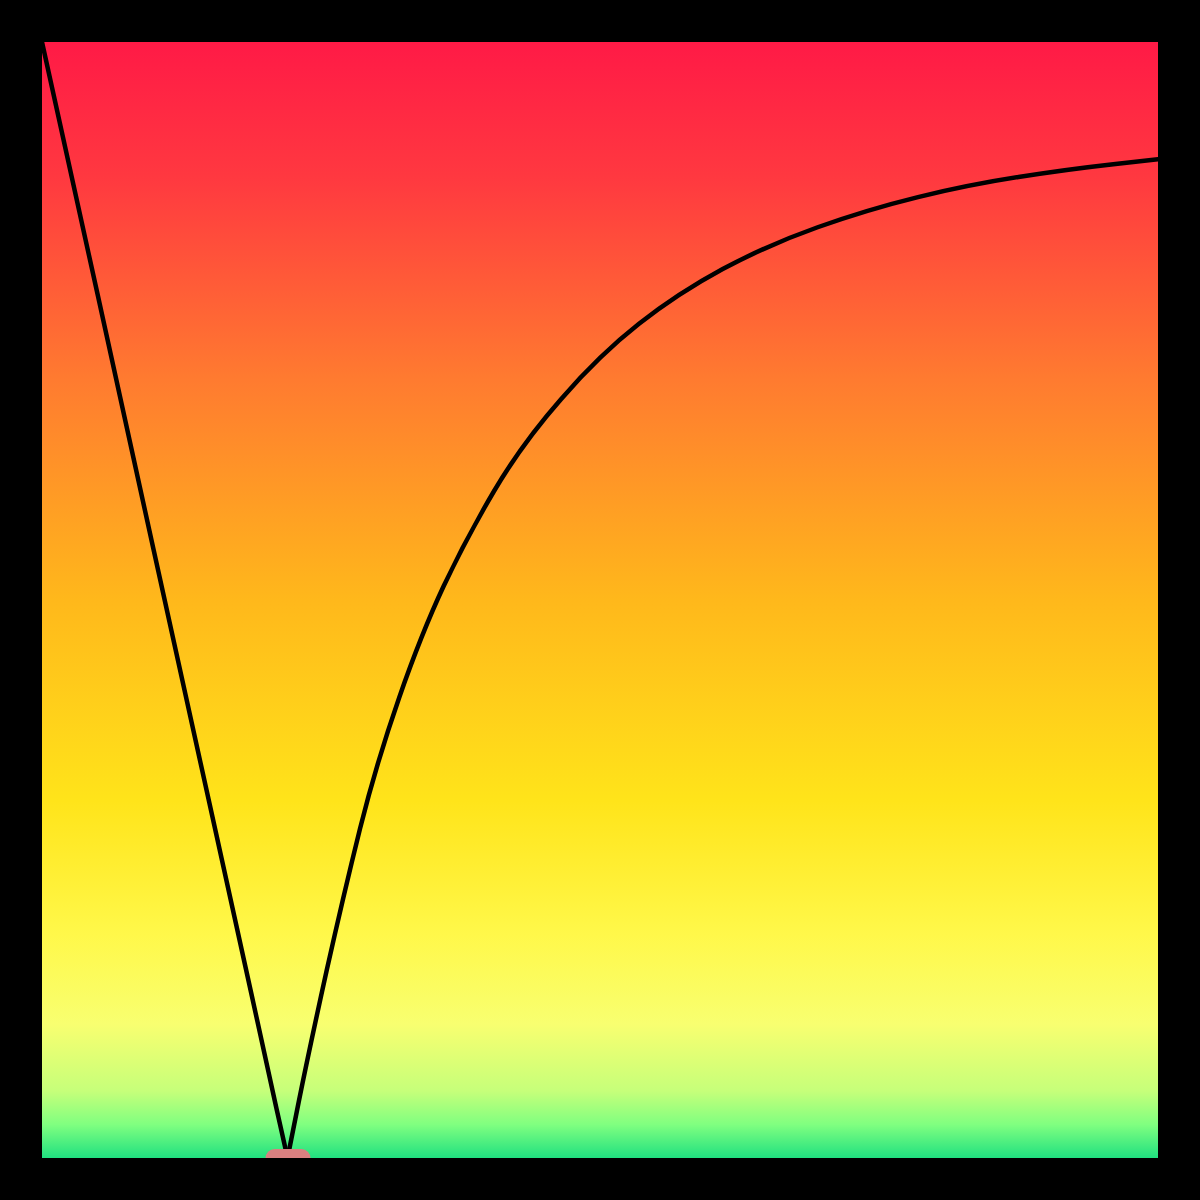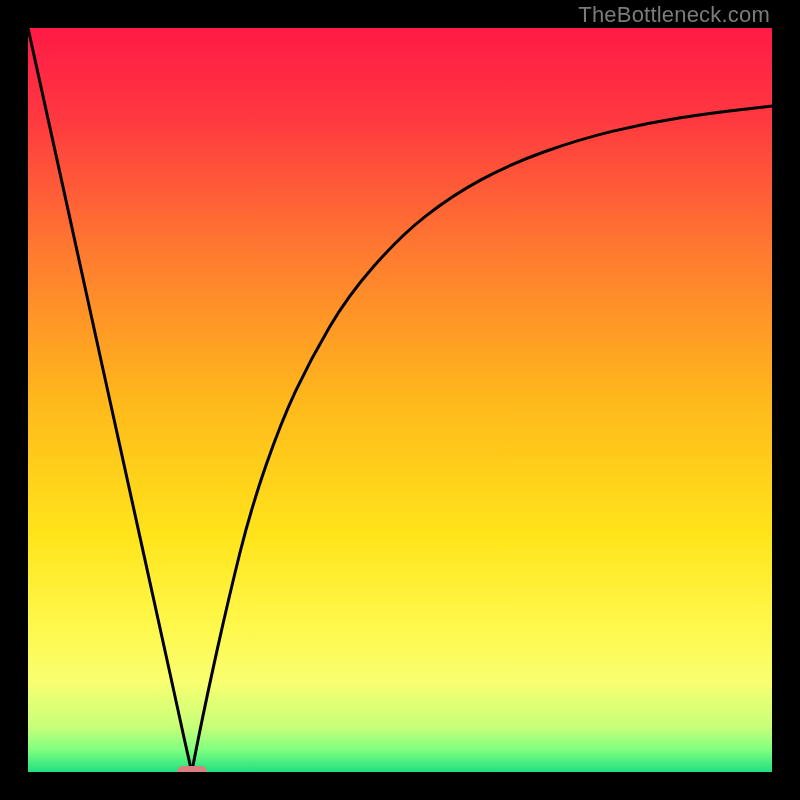--- a/index.html
+++ b/index.html
@@ -50,21 +50,20 @@
     height: 12px;
     border-radius: 6px;
     background: #d98080;
     transform: translate(-50%, -50%);
   }
 </style>
 </head>
 <body>
 
 <div class="outer">
-  <div class="watermark">TheBottleneck.com</div>
 
   <div class="plot-area">
     <svg class="gradient-bg" viewBox="0 0 744 744" preserveAspectRatio="none">
       <defs>
         <linearGradient id="bg-grad" x1="0" y1="0" x2="0" y2="1">
             <stop offset="0.0%" stop-color="#ff1a46"></stop>
             <stop offset="12.0%" stop-color="#ff3840"></stop>
             <stop offset="30.0%" stop-color="#ff7a30"></stop>
             <stop offset="50.0%" stop-color="#ffb81b"></stop>
             <stop offset="68.0%" stop-color="#ffe41a"></stop>

